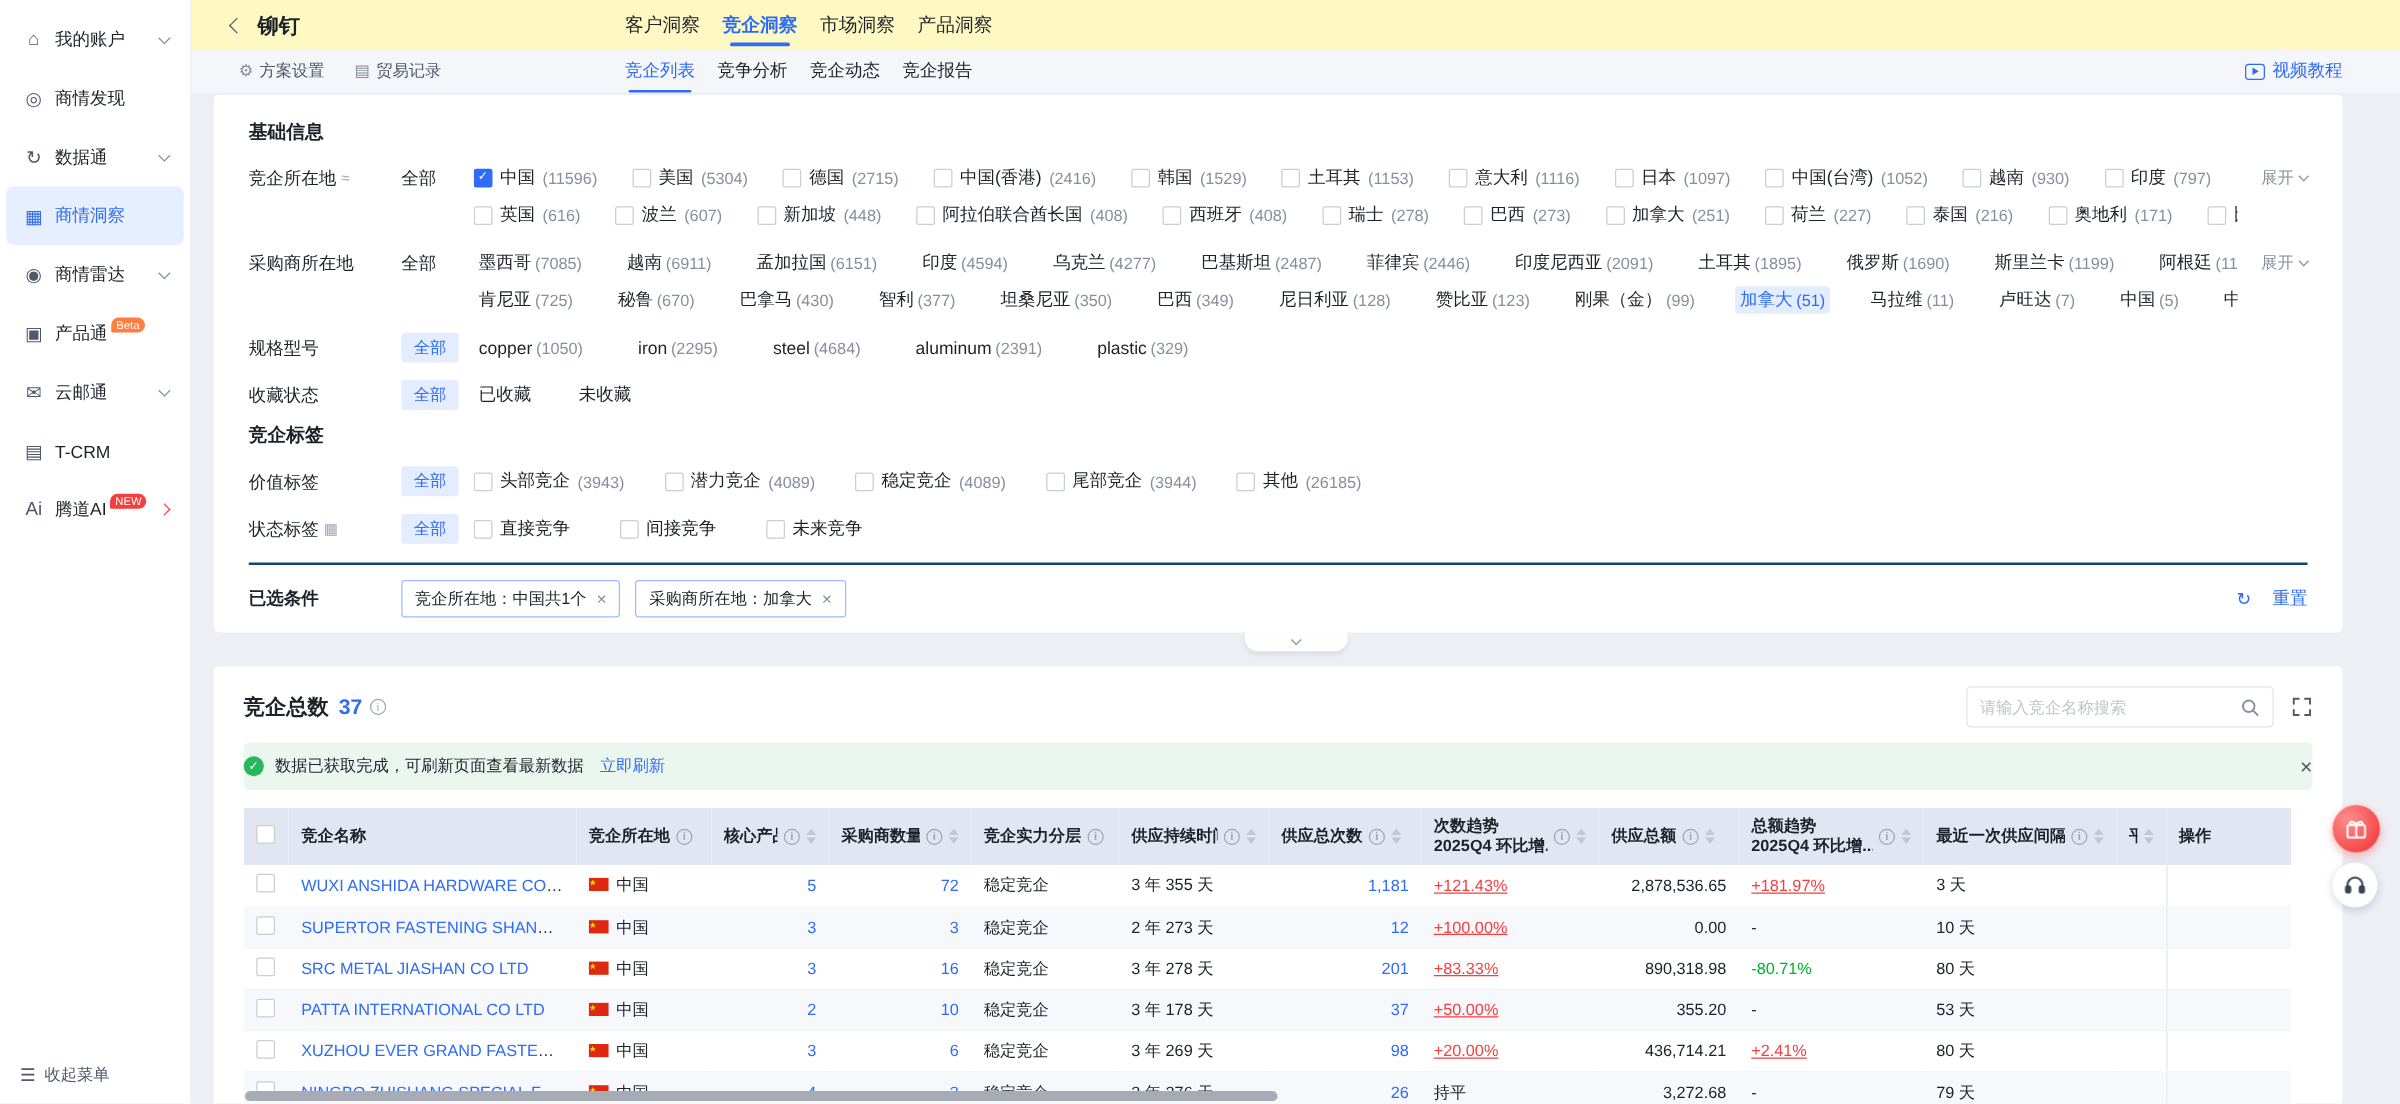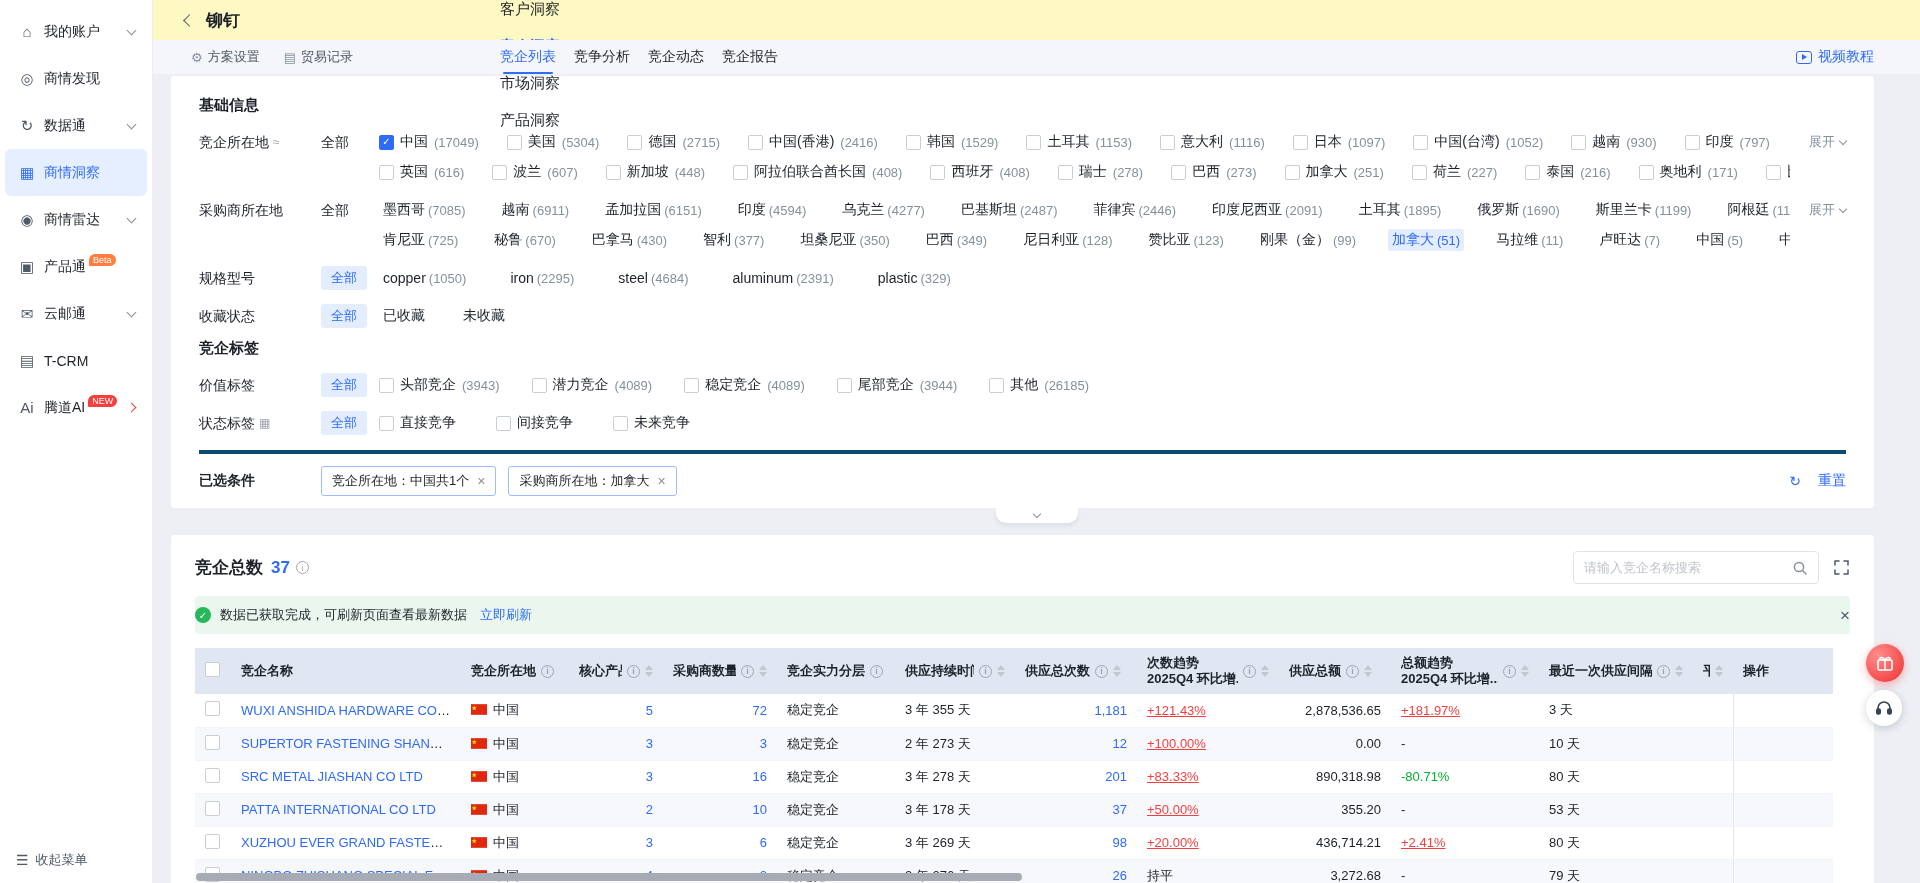--- a/index.html
+++ b/index.html
@@ -25,21 +25,21 @@
   .side-caret.rightred { transform:rotate(-45deg); border-color:#f53f3f; }
   .collapse-menu { position:absolute; bottom:14px; left:16px; display:flex; align-items:center; gap:7px; color:#4e5969; font-size:13px; cursor:pointer; }
   .collapse-ico { font-size:14px; color:#4e5969; }
 
   
   .main { flex:1; display:flex; flex-direction:column; min-width:0; }
 
   .topbar-row1 { height:40px; background:#fef9c3; display:flex; align-items:center; padding-left:32px; position:relative; flex-shrink:0; }
   .back-ico { width:9px; height:9px; border-right:1.8px solid #4e5969; border-bottom:1.8px solid #4e5969; transform:rotate(135deg); cursor:pointer; }
   .page-title { font-size:17px; font-weight:700; margin-left:12px; }
-  .main-tabs { position:absolute; left:347px; top:0; height:40px; display:flex; gap:18px; align-items:flex-start;flex-direction:column; }
+  .main-tabs { position:absolute; left:347px; top:0; height:40px; display:flex; gap:18px; align-items:flex-start; }
   .tab { font-size:15px; color:#1d2129; cursor:pointer; position:relative; height:40px; display:flex; align-items:center; white-space:nowrap; }
   .tab.active { color:#2e6bf6; font-weight:700; }
   .tab.active::after { content:""; position:absolute; left:10%; right:10%; bottom:3px; height:3px; border-radius:2px; background:#2e6bf6; }
 
   .topbar-row2 { height:34px; background:#f4f6fa; display:flex; align-items:center; padding:0 46px 0 38px; position:relative; flex-shrink:0; }
   .top-actions { display:flex; gap:24px; }
   .top-action { display:flex; align-items:center; gap:5px; color:#4e5969; font-size:13px; cursor:pointer; white-space:nowrap; }
   .act-ico { font-size:13px; color:#86909c; }
   .sub-tabs { position:absolute; left:347px; top:0; height:34px; display:flex; gap:18px; align-items:center; }
   .subtab { font-size:14px; color:#1d2129; cursor:pointer; position:relative; height:34px; display:flex; align-items:center; white-space:nowrap; }
@@ -67,21 +67,21 @@
   .chk.checked::after { content:"✓"; color:#fff; font-size:10px; line-height:1; }
   .chk-item { display:inline-flex; align-items:center; gap:6px; cursor:pointer; white-space:nowrap; }
   .opt-name { font-size:14px; color:#1d2129; }
   .opt-count { font-size:13px; color:#86909c; }
   .txt-item { display:inline-flex; align-items:center; gap:3px; cursor:pointer; padding:2px 4px; border-radius:3px; white-space:nowrap; }
   .txt-item.selected { background:#e3edff; }
   .txt-item.selected .opt-name, .txt-item.selected .opt-count { color:#2e6bf6; }
   .f-expand { line-height:30px; color:#86909c; font-size:13px; cursor:pointer; display:flex; align-items:center; gap:5px; justify-self:end; }
   .cv-sm { width:6px; height:6px; border-right:1.4px solid #86909c; border-bottom:1.4px solid #86909c; transform:rotate(45deg); margin-top:-3px; }
 
-  .sel-row { border-top:4px solid #0c4a6e; margin-top:12px; padding-top:12px; display:grid; grid-template-columns:122px 1fr auto; align-items:center; }
+  .sel-row { border-top:2px solid #0c4a6e; margin-top:12px; padding-top:12px; display:grid; grid-template-columns:122px 1fr auto; align-items:center; }
   .sel-label { font-weight:700; font-size:14px; }
   .sel-tags { display:flex; gap:12px; }
   .sel-tag { border:1px solid #9cbcff; border-radius:3px; padding:5px 10px; font-size:13px; color:#1d2129; display:inline-flex; align-items:center; background:#fff; white-space:nowrap; }
   .tag-close { margin-left:8px; color:#86909c; cursor:pointer; font-size:14px; line-height:1; }
   .tag-close::after { content:"×"; }
   .reset-btn { color:#2e6bf6; font-size:14px; display:flex; align-items:center; gap:17px; cursor:pointer; }
   .reset-ico::after { content:"↻"; font-size:14px; }
 
   .collapse-chip { width:82px; height:15px; background:#fff; margin:0 auto; border-radius:0 0 10px 10px; box-shadow:0 3px 4px rgba(20,40,80,.08); display:flex; align-items:center; justify-content:center; cursor:pointer; }
   .collapse-chip .cv-sm { margin-top:-4px; }
@@ -242,21 +242,21 @@
             <span>竞企所在地</span>
             <span class="f-label-ico">≈</span>
           </div>
           <div class="f-all">全部</div>
           <div class="f-values">
             <div class="f-line">
 
             <label class="chk-item">
                   <span class="chk checked"></span>
                   <span class="opt-name">中国</span>
-                  <span class="opt-count">(17049)</span>
+                  <span class="opt-count">(11596)</span>
                 </label>
                 <label class="chk-item">
                   <span class="chk"></span>
                   <span class="opt-name">美国</span>
                   <span class="opt-count">(5304)</span>
                 </label>
                 <label class="chk-item">
                   <span class="chk"></span>
                   <span class="opt-name">德国</span>
                   <span class="opt-count">(2715)</span>

